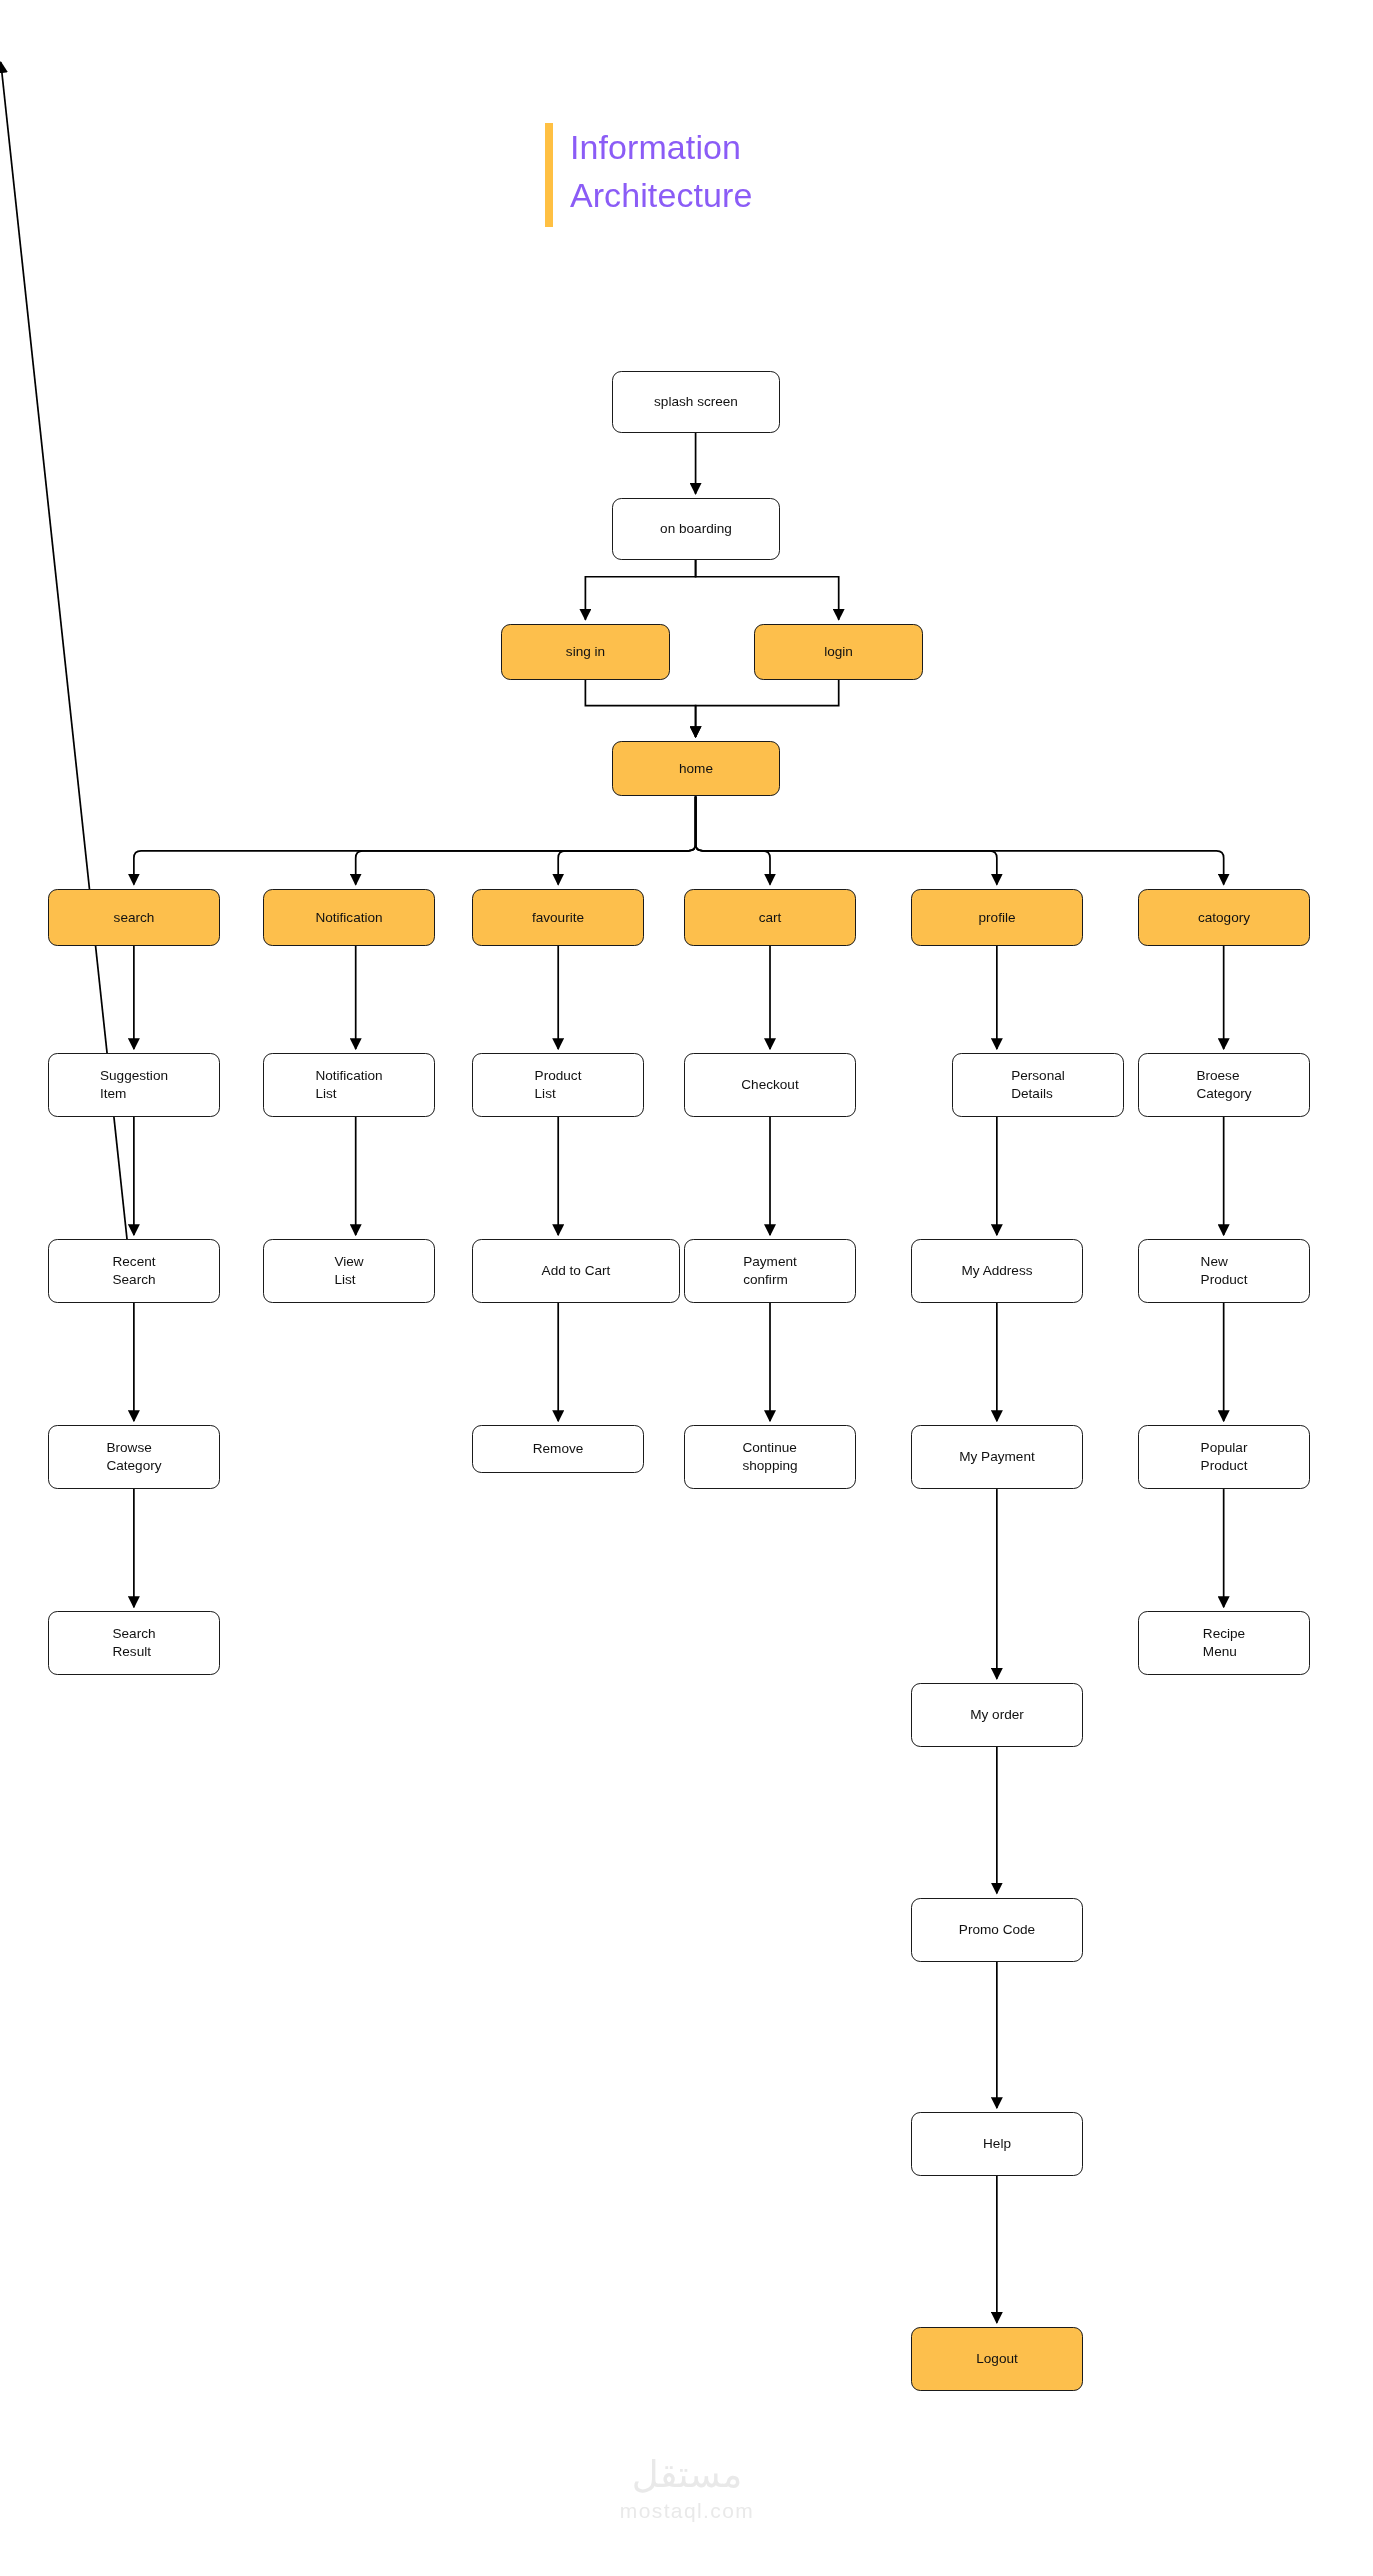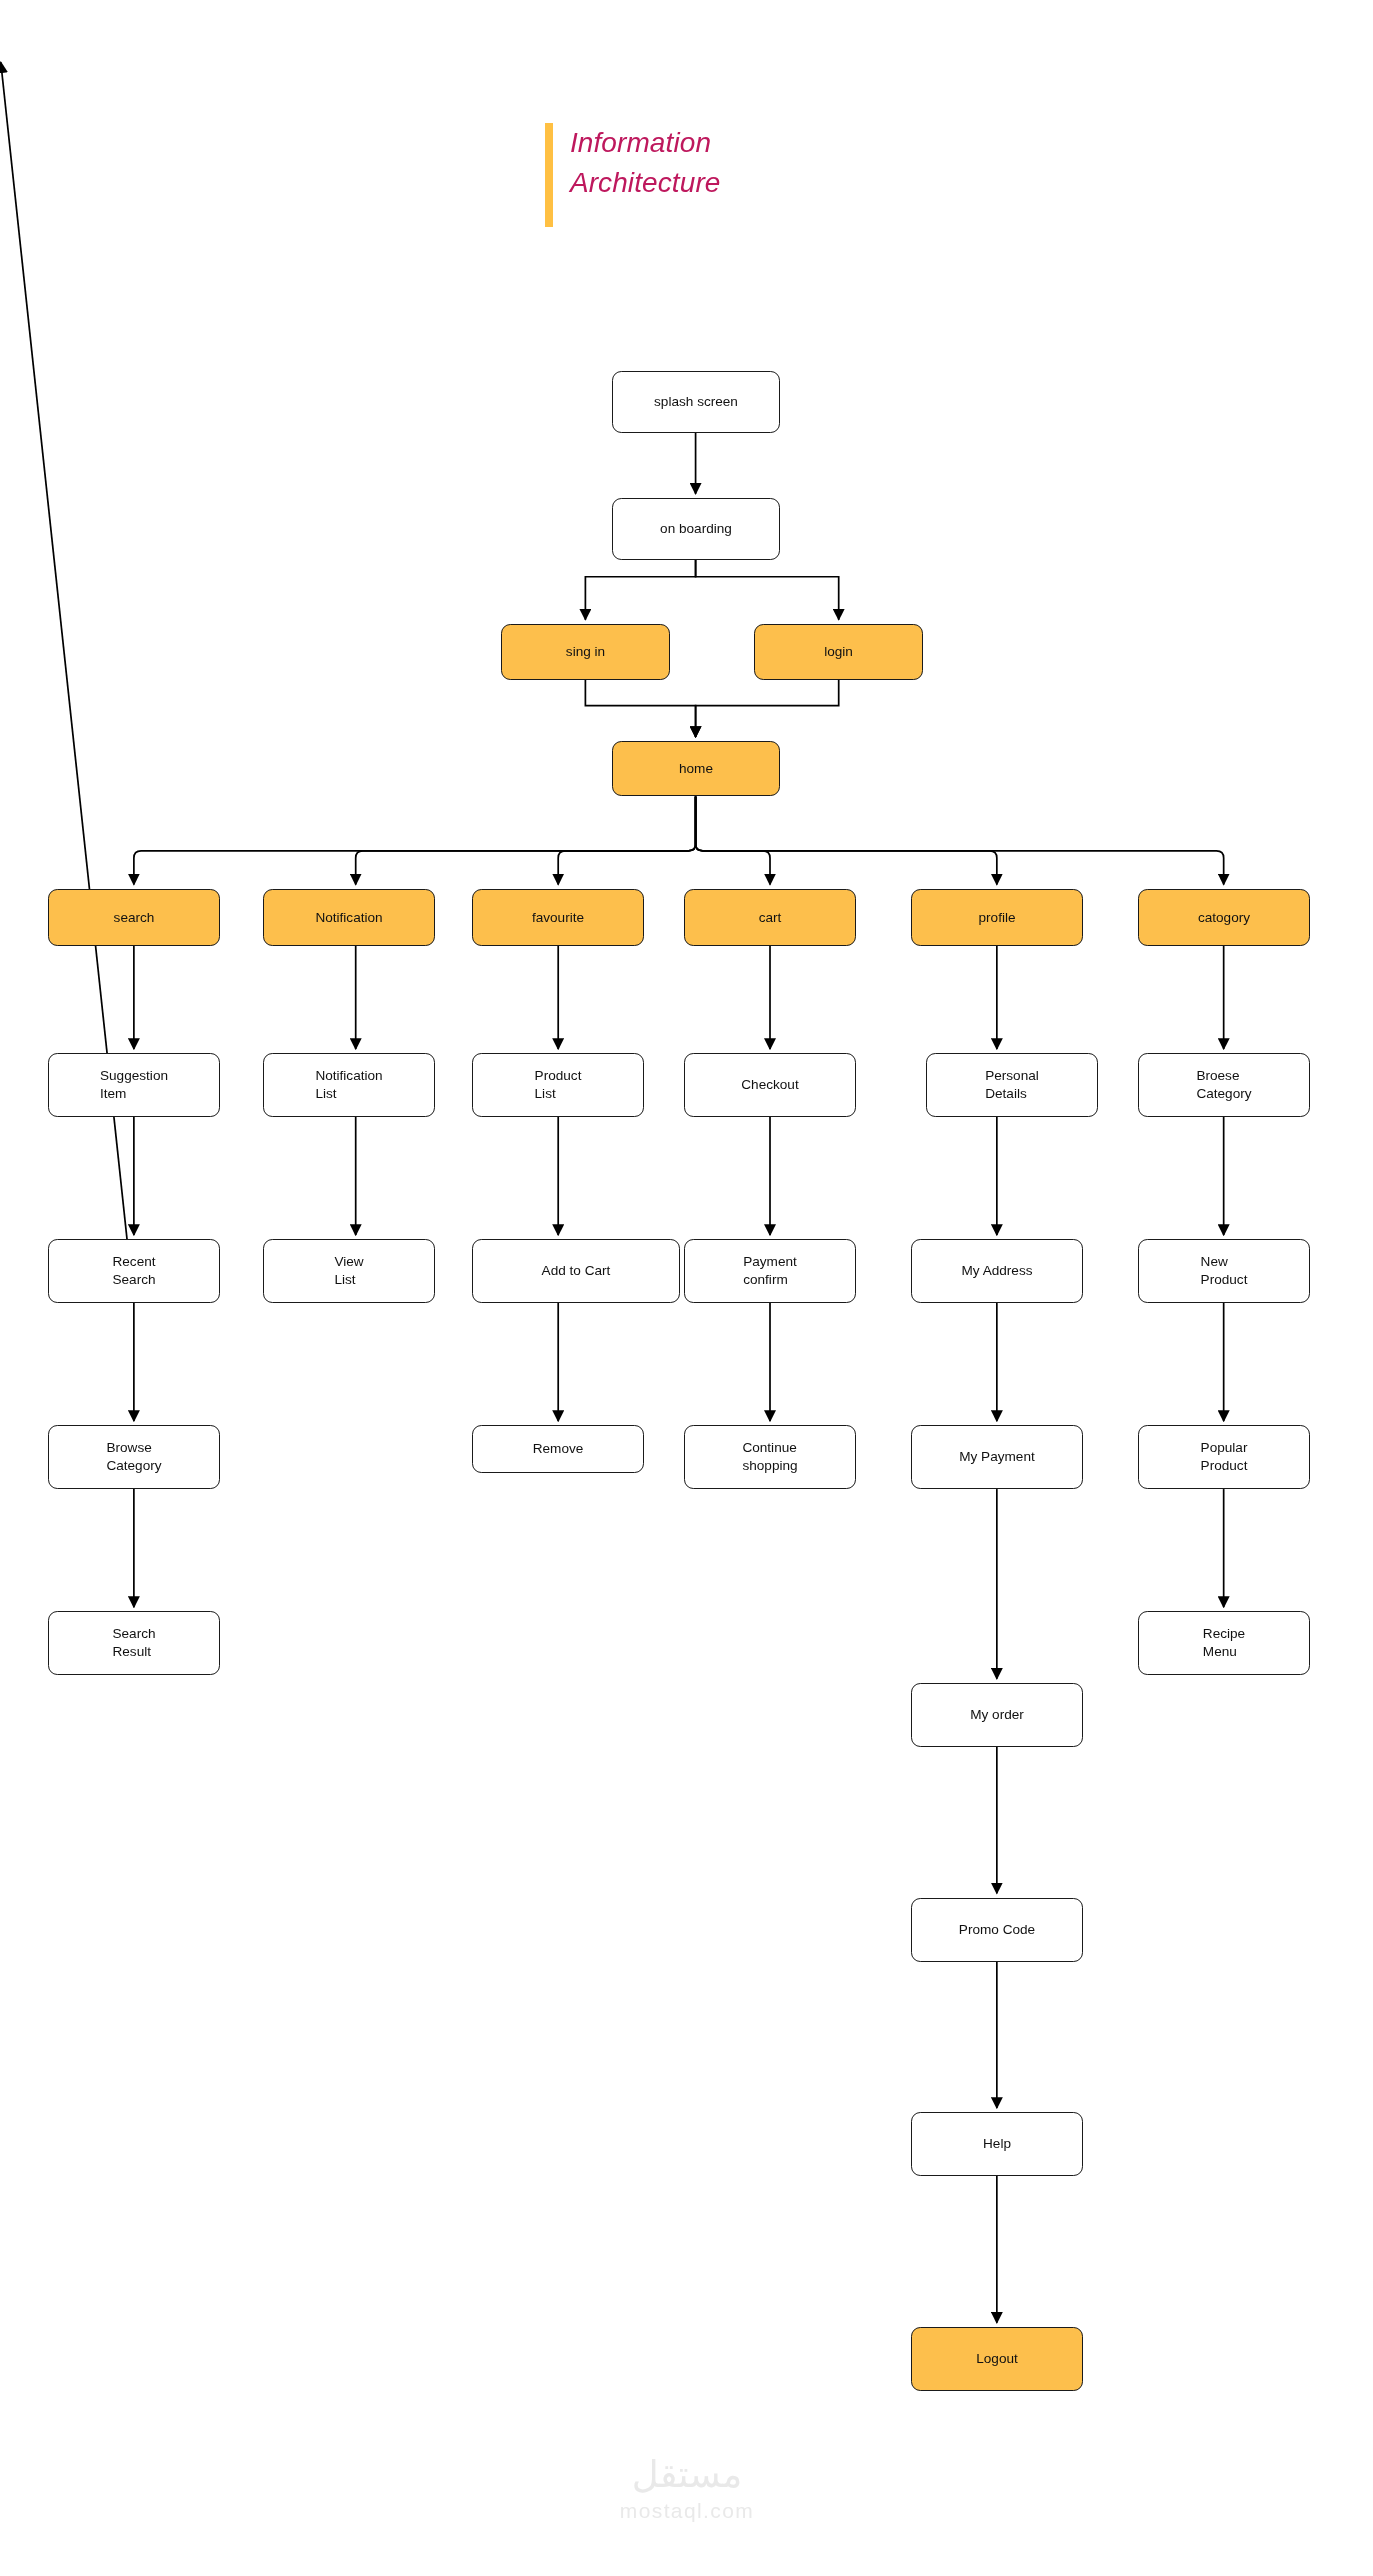--- a/index.html
+++ b/index.html
@@ -26,27 +26,26 @@
     align-items: flex-start;
     gap: 17px;
   }
   #title-bar {
     width: 7.9px;
     height: 104px;
     background: #FFC043;
     flex: 0 0 auto;
   }
   #title-text {
-    color: #be185d;
-    font-size: 28px;
+    color: #8b5cf6;
+    font-size: 34px;
     line-height: 1.42;
     font-weight: 400;
     white-space: pre-line;
     letter-spacing: 0.1px;
-    font-style: italic;
   }
 
   
   .node {
     position: absolute;
     border: 1.4px solid #1a1a1a;
     border-radius: 9.3px;
     background: #ffffff;
     display: flex;
     align-items: center;
@@ -191,21 +190,21 @@
 List</div>
   <div class="node" style="left:472px; top:1239px; width:208px; height:64px;">Add to Cart</div>
   <div class="node" style="left:472px; top:1425px; width:172px; height:48px;">Remove</div>
 
   <div class="node" style="left:684px; top:1053px; width:172px; height:64px;">Checkout</div>
   <div class="node" style="left:684px; top:1239px; width:172px; height:64px;">Payment
 confirm</div>
   <div class="node" style="left:684px; top:1425px; width:172px; height:64px;">Continue
 shopping</div>
 
-  <div class="node" style="left:926px; top:1053px; width:172px; height:64px;">Personal
+  <div class="node" style="left:952px; top:1053px; width:172px; height:64px;">Personal
 Details</div>
   <div class="node" style="left:911px; top:1239px; width:172px; height:64px;">My Address</div>
   <div class="node" style="left:911px; top:1425px; width:172px; height:64px;">My Payment</div>
   <div class="node" style="left:911px; top:1683px; width:172px; height:64px;">My order</div>
   <div class="node" style="left:911px; top:1898px; width:172px; height:64px;">Promo Code</div>
   <div class="node" style="left:911px; top:2112px; width:172px; height:64px;">Help</div>
   <div class="node amber" style="left:911px; top:2327px; width:172px; height:64px;">Logout</div>
 
   <div class="node" style="left:1138px; top:1053px; width:172px; height:64px;">Broese
 Category</div>

